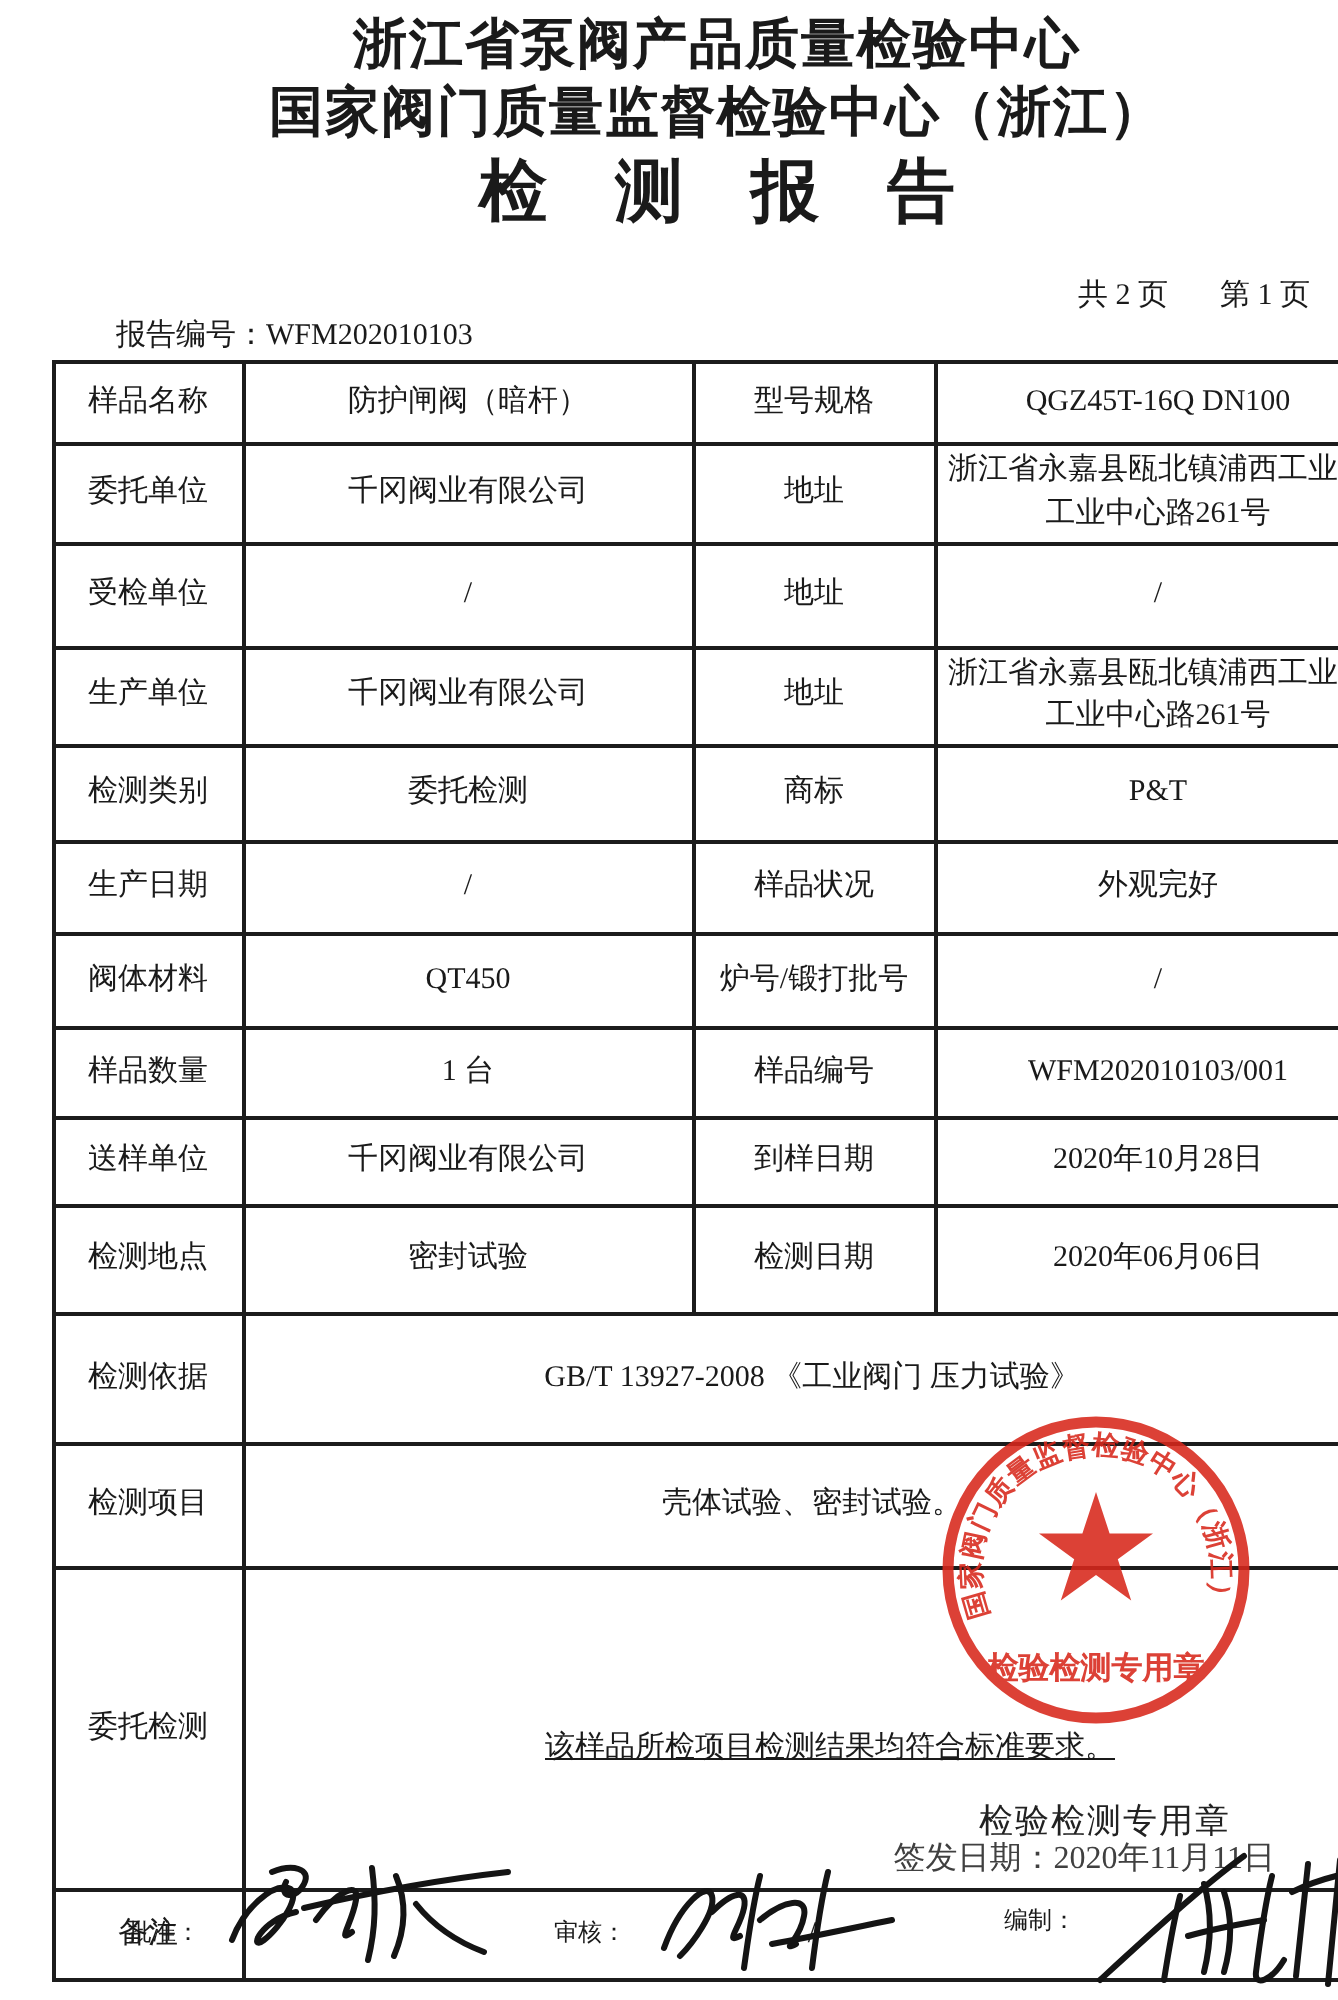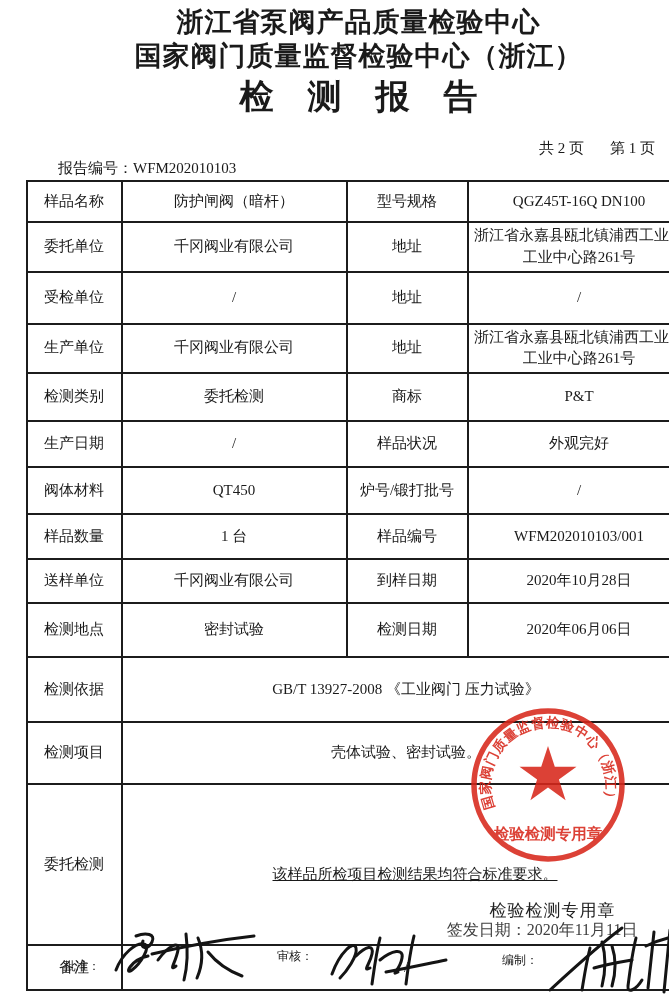--- a/index.html
+++ b/index.html
@@ -25,21 +25,21 @@
   td.conclusion-cell { position:relative; text-align:left; vertical-align:top; padding:0; }
   .conclusion-text { padding:20px 0 0 18px; font-size:15px;text-decoration:underline; }
   .stamp-caption { position:absolute; right:74px; bottom:20px; font-size:17px; color:#222; letter-spacing:1px; }
   .issue-date { position:absolute; right:52px; bottom:3px; font-size:16px; color:#404040; }
 
   .stamp { position:absolute; left:444px; top:705px; width:160px; height:160px; opacity:0.88; pointer-events:none; }
 
   .footer { position:absolute; left:0; top:920px; width:669px; height:80px; }
   .sig-label { position:absolute; font-size:12px; }
   .lab-approve { left:40px; top:38px; }
-  .lab-review  { left:253px; top:28px; }
+  .lab-review  { left:253px; top:38px; }
   .lab-prepare { left:478px; top:32px; }
   .sig { position:absolute; }
   .sig path { fill:none; stroke:#141414; stroke-width:3; stroke-linecap:round; stroke-linejoin:round; }
   .sig-1 { left:82px; top:4px; }
   .sig-2 { left:296px; top:8px; }
   .sig-3 { left:520px; top:0px; }
 
   .scan-edge { position:absolute; right:0; top:0; width:3px; height:100%; background:#ececec; }
 </style>
 </head>

